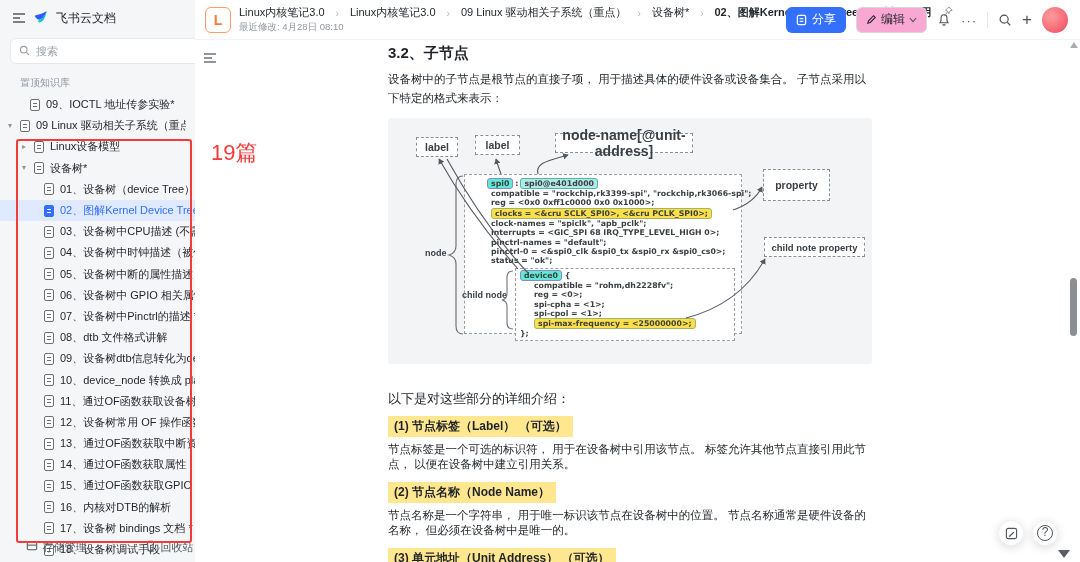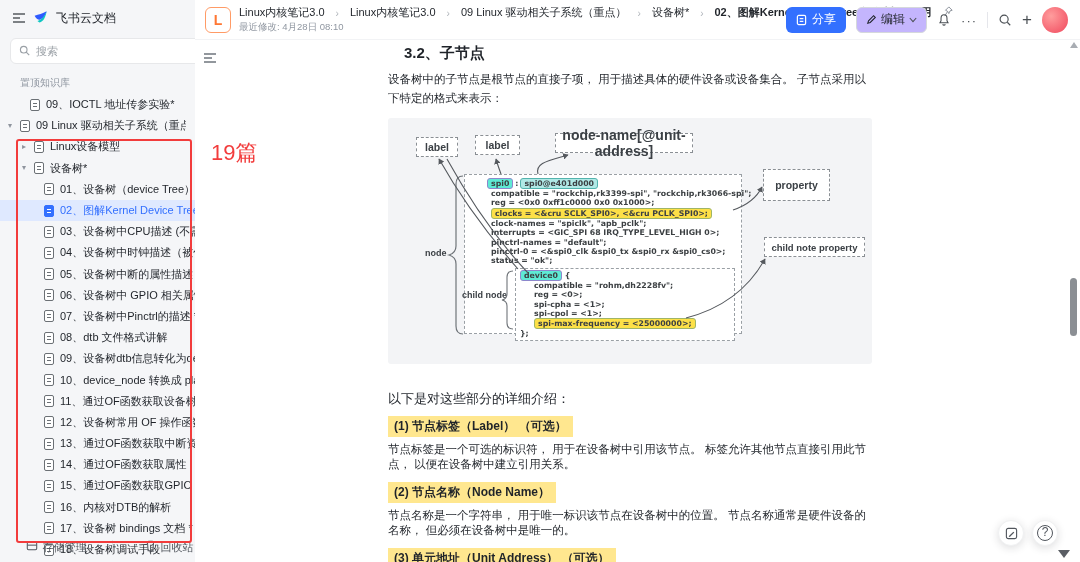--- a/index.html
+++ b/index.html
@@ -47,34 +47,34 @@
   .head-meta { margin-left:8px; flex:1; min-width:0; }
   .crumbs { display:flex; align-items:center; gap:11px; font-size:11px; white-space:nowrap; }
   .crumb { color:#1f2329; cursor:pointer; }
   .crumb.last { font-weight:bold; }
   .crumb-sep::before { content:"›"; color:#b0b5bb; font-size:10px; }
   .modified { font-size:9.5px; color:#9097a1; margin-top:1px; }
   .head-actions { display:flex; align-items:center; gap:10px; }
   .btn-share { display:flex; align-items:center; gap:5px; background:#3370ff; color:#fff;
     font-size:12px; height:26px; padding:0 10px; border-radius:6px; cursor:pointer; }
   .btn-edit { display:flex; align-items:center; gap:4px; border:1px solid #d5d8dc; height:26px;
-    padding:0 9px; border-radius:6px; font-size:12px; color:#1f2329; cursor:pointer; background:#c4b5fd; }
+    padding:0 9px; border-radius:6px; font-size:12px; color:#1f2329; cursor:pointer; background:#f9a8d4; }
   .hicon { color:#4a4f54; cursor:pointer; display:flex; align-items:center; }
   .more-dots::before { content:"···"; font-size:13px; letter-spacing:1px; color:#4a4f54; }
   .plus::before { content:"+"; font-size:17px; color:#4a4f54; line-height:1; }
   .vdiv { width:1px; height:16px; background:#e5e6eb; }
   .avatar { width:26px; height:26px; border-radius:50%;
     background:radial-gradient(circle at 35% 35%, #ff9d9d, #f0475c); cursor:pointer; }
 
   .content { position:absolute; left:0; top:40px; width:885px; height:522px; background:#fff; }
   .outline-toggle { position:absolute; left:8px; top:10px; cursor:pointer; }
   .count-note { position:absolute; left:16px; top:98px; font-size:22px; color:#f23c3c; }
 
   .article { position:absolute; left:193px; top:4px; width:484px; }
-  .article h2 { font-size:15px; font-weight:bold; margin-bottom:7px;margin-left:16px; }
+  .article h2 { font-size:15px; font-weight:bold; margin-bottom:7px; }
   .intro { font-size:11.5px; line-height:19px; }
   .detail-intro { font-size:13px; line-height:15.5px; margin-top:27px; }
   .sec-title { display:inline-block; background:#ffe78f; font-size:12px; font-weight:bold;
     padding:2px 6px; margin-top:9px; }
   .sec-body { font-size:11.5px; line-height:15.5px; margin-top:5px; }
 
   
   .panel { position:relative; margin-top:10px; width:484px; height:246px;
     background:#f3f4f6; border-radius:3px; overflow:hidden; }
   .callout { position:absolute; background:#fff; border:1px dashed #8a8f94; text-align:center;

